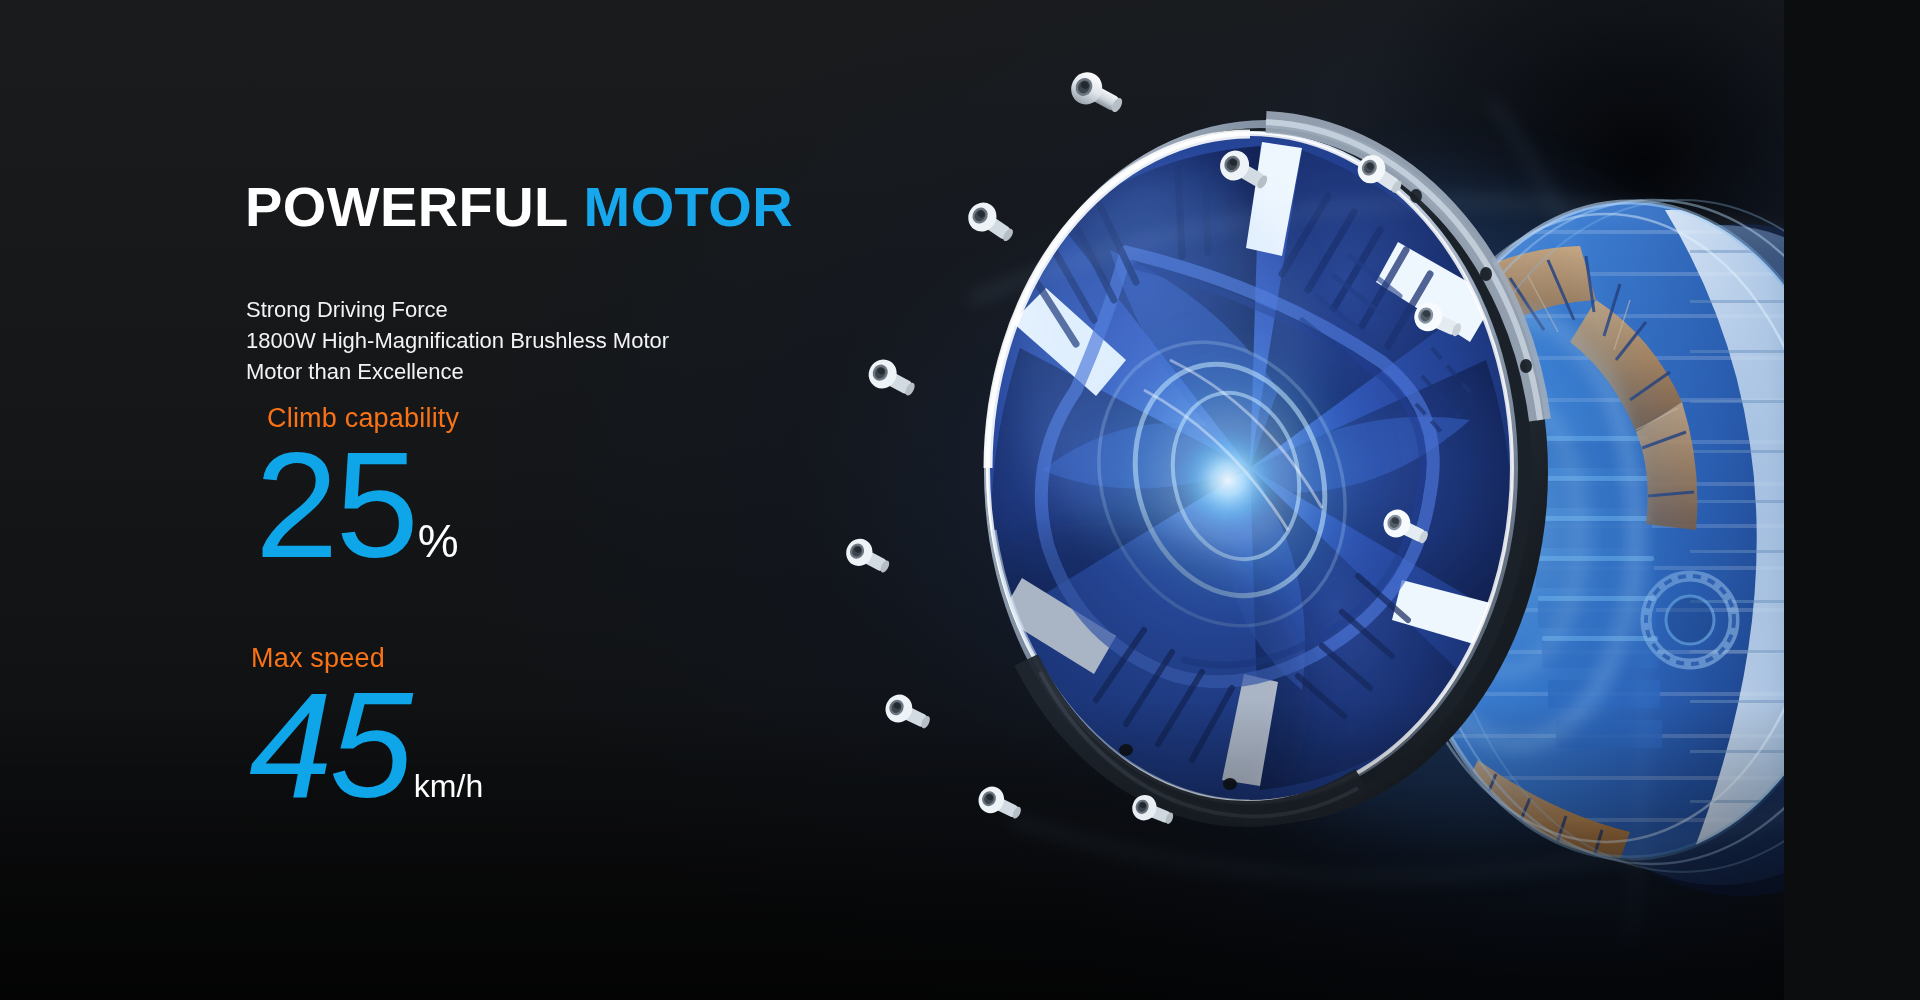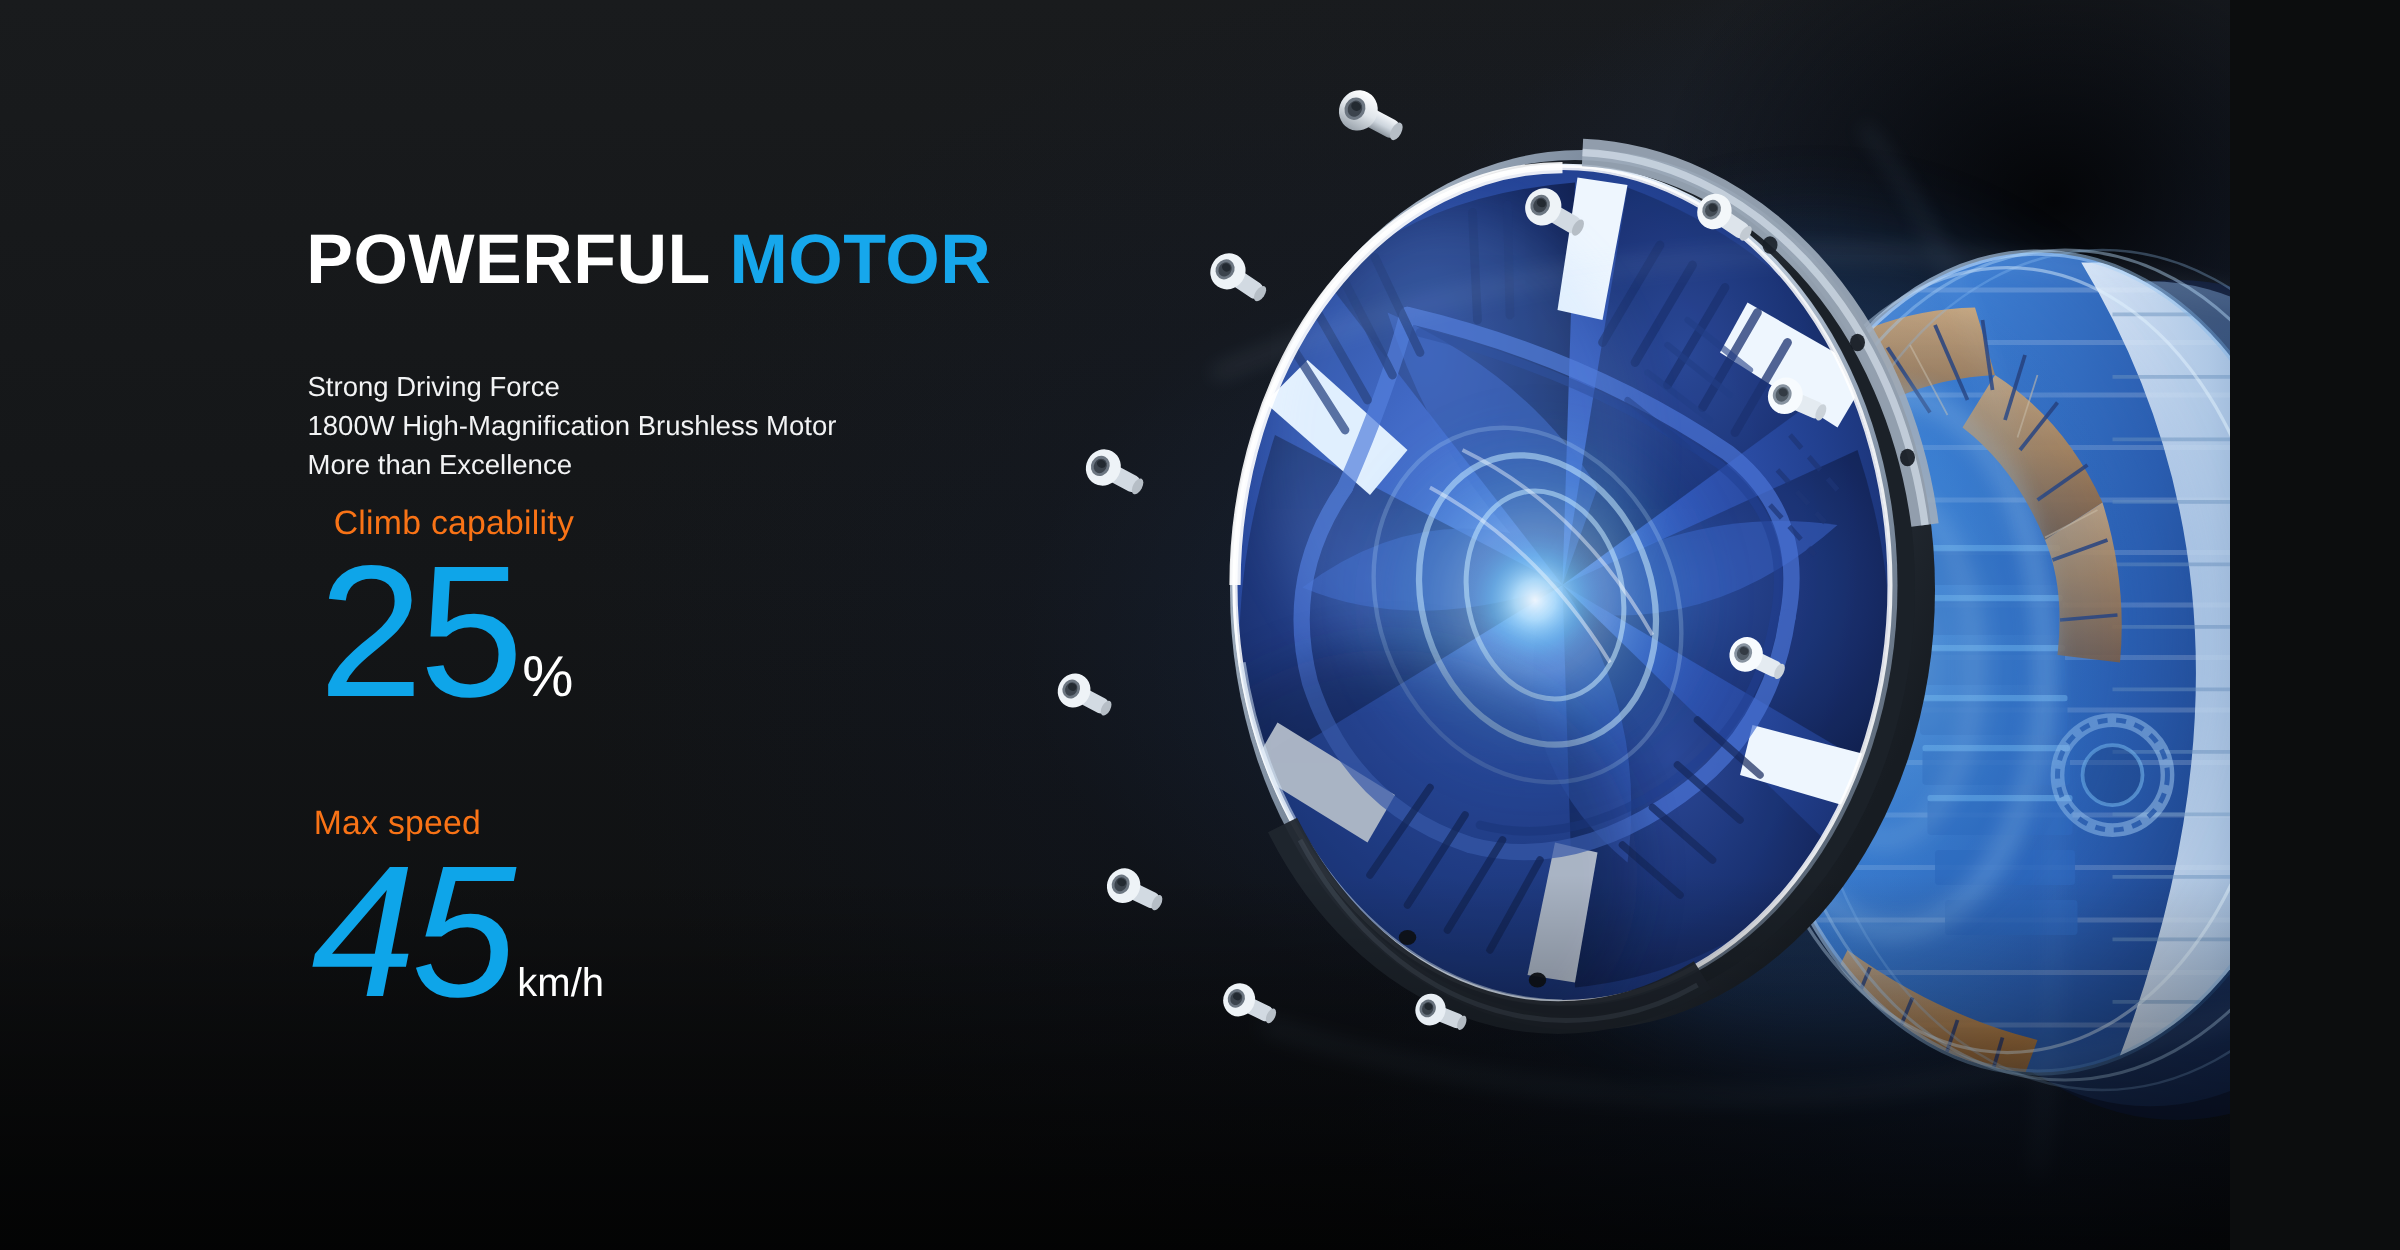--- a/index.html
+++ b/index.html
@@ -579,21 +579,21 @@
   <div class="copy">
 
     <h1 class="title">
       <span class="w">POWERFUL</span>
       <span class="b">MOTOR</span>
     </h1>
 
     <div class="sub">
       <div>Strong Driving Force</div>
       <div>1800W High-Magnification Brushless Motor</div>
-      <div>More than Excellence</div>
+      <div>Motor than Excellence</div>
     </div>
 
     <div class="stat" id="stat-climb">
       <div class="label">Climb capability</div>
       <div class="valrow">
         <span class="num">25</span>
         <span class="unit">%</span>
       </div>
     </div>
 

